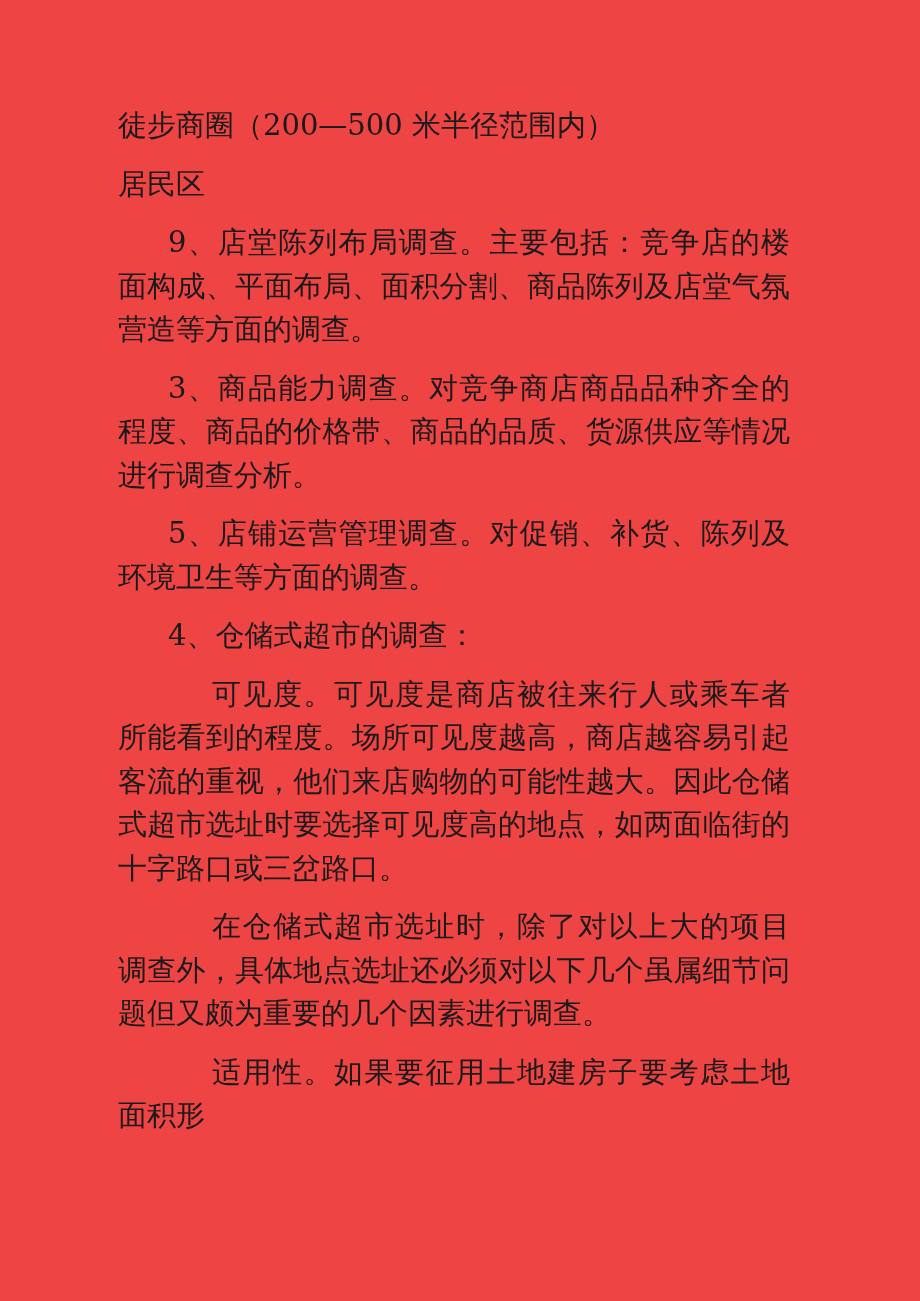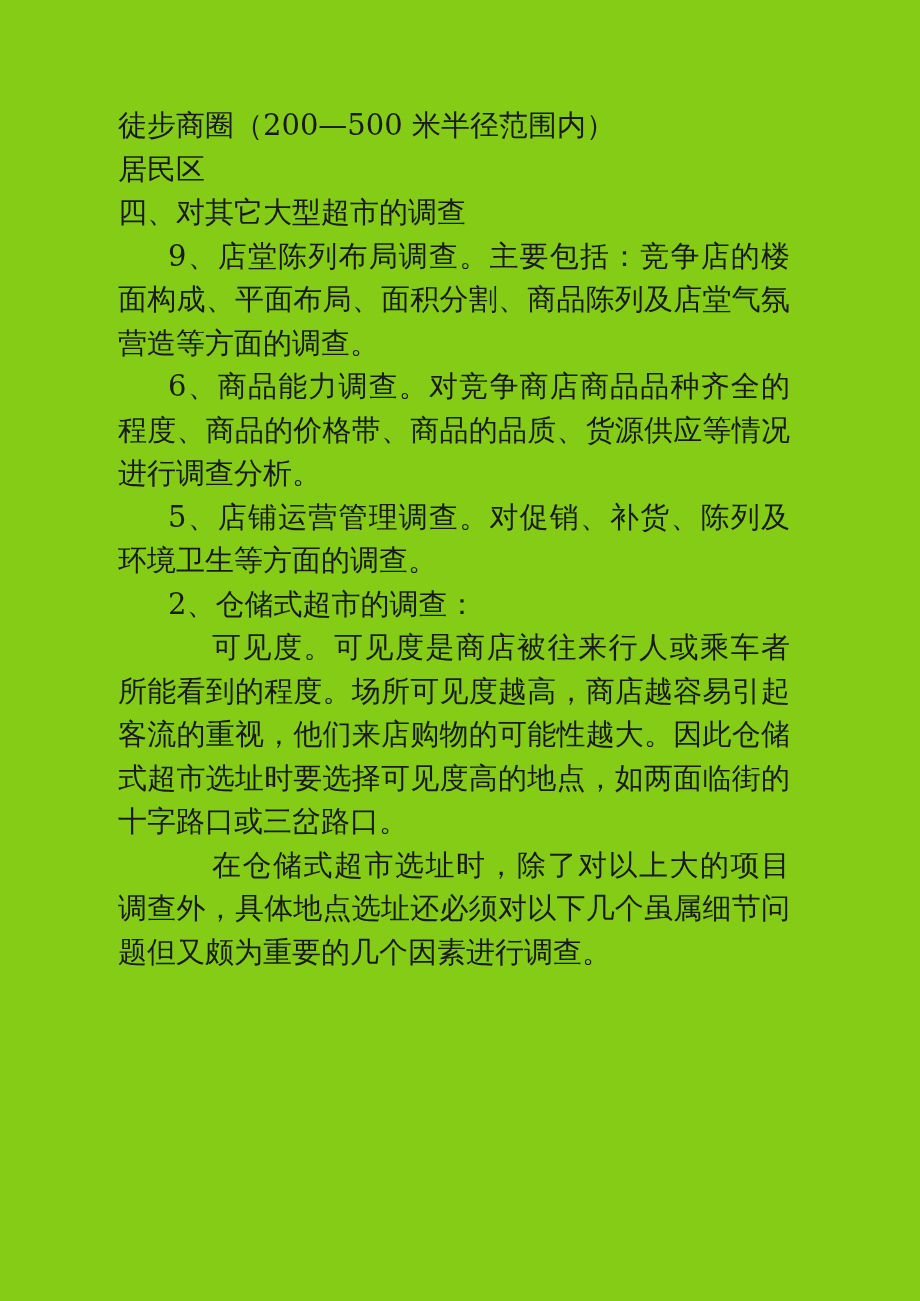--- a/index.html
+++ b/index.html
@@ -7,21 +7,21 @@
     padding: 0;
     background: #ffffff;
   }
   body {
     font-family: "DejaVu Serif", "Liberation Serif", serif;
   }
   .page {
     position: relative;
     width: 920px;
     height: 1301px;
-    background: #84cc16;
+    background: #ef4444;
     overflow: hidden;
     box-sizing: border-box;
   }
   .doc-body {
     position: absolute;
     left: 118px;
     top: 104px;
     width: 672px;
   }
   .para {
@@ -34,43 +34,43 @@
     text-justify: inter-ideograph;
     letter-spacing: 0px;
     word-break: break-all;
     -webkit-font-smoothing: none;
   }
   
   .indent-0 { text-indent: 0; }
   .indent-1 { text-indent: 50px; }
   .indent-2 { text-indent: 94px; }
 
-  .para + .para { margin-top: 0; }
+  .para + .para { margin-top: 15px; }
 </style>
 </head>
 <body>
 
 <div class="page">
   <div class="doc-body">
 
     <p class="para indent-0">徒步商圈（200—500 米半径范围内）</p>
 
     <p class="para indent-0">居民区</p>
 
-    <p class="para indent-0">四、对其它大型超市的调查</p>
 
 
     <p class="para indent-1">9、店堂陈列布局调查。主要包括：竞争店的楼面构成、平面布局、面积分割、商品陈列及店堂气氛营造等方面的调查。</p>
 
-    <p class="para indent-1">6、商品能力调查。对竞争商店商品品种齐全的程度、商品的价格带、商品的品质、货源供应等情况进行调查分析。</p>
+    <p class="para indent-1">3、商品能力调查。对竞争商店商品品种齐全的程度、商品的价格带、商品的品质、货源供应等情况进行调查分析。</p>
 
 
     <p class="para indent-1">5、店铺运营管理调查。对促销、补货、陈列及环境卫生等方面的调查。</p>
 
-    <p class="para indent-1">2、仓储式超市的调查：</p>
+    <p class="para indent-1">4、仓储式超市的调查：</p>
 
     <p class="para indent-2">可见度。可见度是商店被往来行人或乘车者所能看到的程度。场所可见度越高，商店越容易引起客流的重视，他们来店购物的可能性越大。因此仓储式超市选址时要选择可见度高的地点，如两面临街的十字路口或三岔路口。</p>
 
     <p class="para indent-2">在仓储式超市选址时，除了对以上大的项目调查外，具体地点选址还必须对以下几个虽属细节问题但又颇为重要的几个因素进行调查。</p>
 
+    <p class="para indent-2">适用性。如果要征用土地建房子要考虑土地面积形</p>
 
   </div>
 </div>
 
 </body></html>

